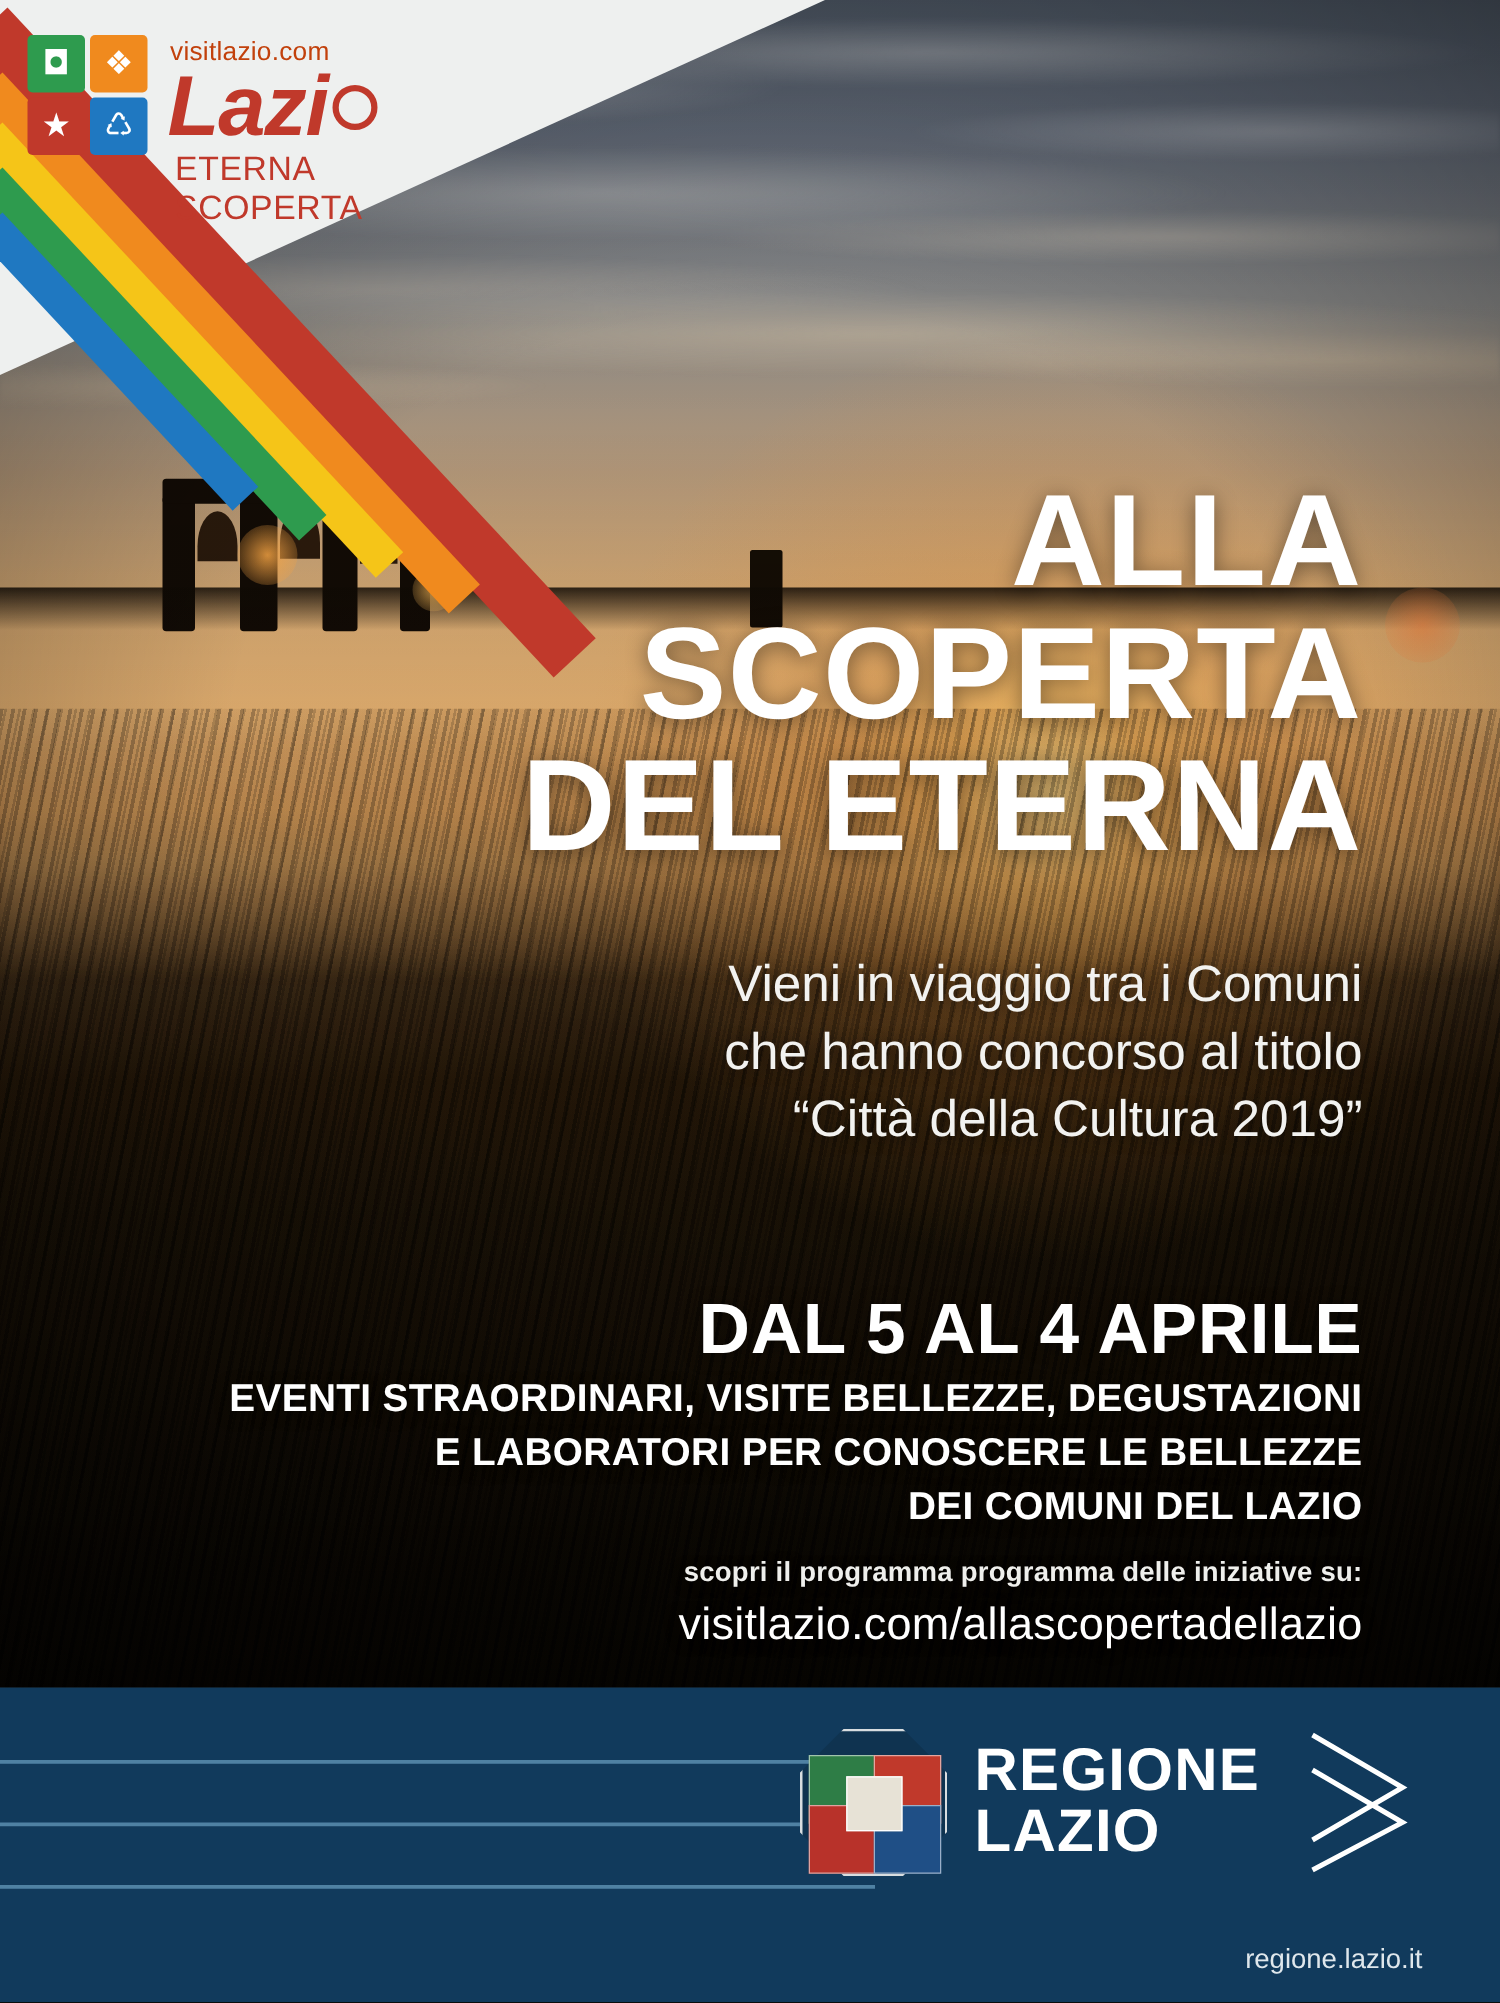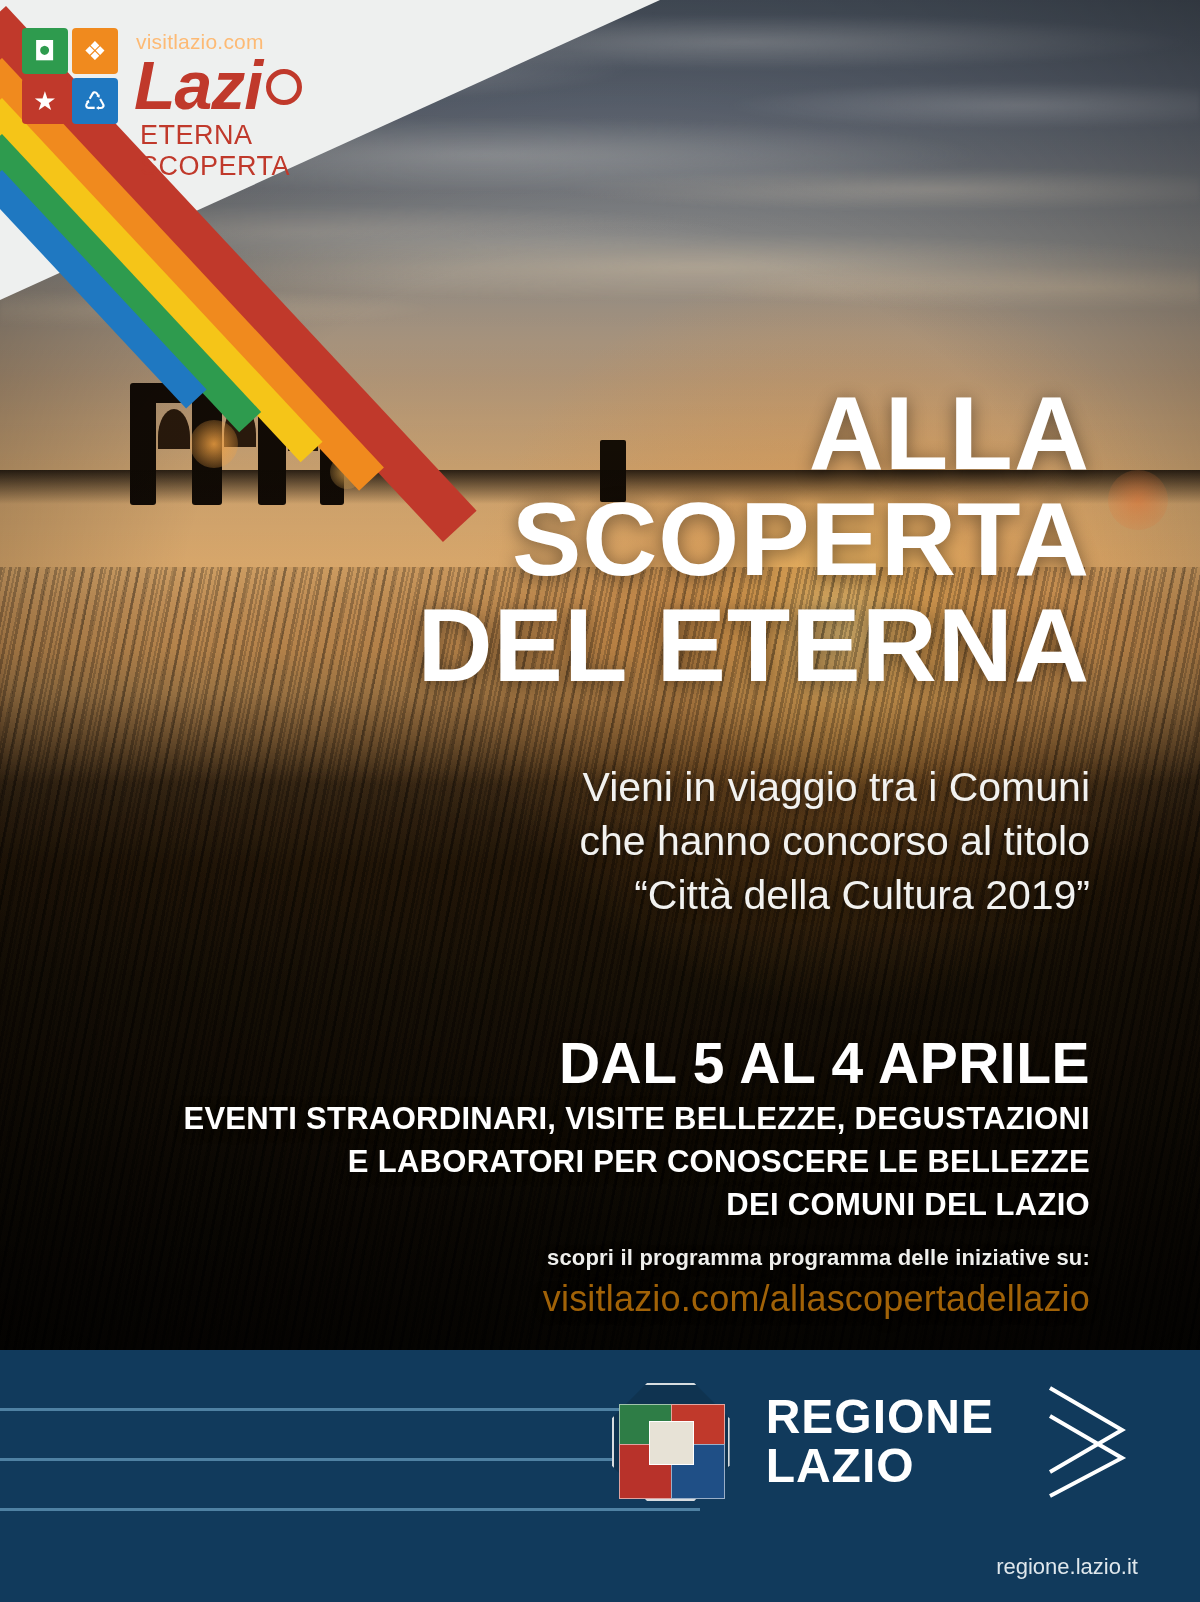--- a/index.html
+++ b/index.html
@@ -156,21 +156,21 @@
     line-height: 46px;
     text-align: center;
     width: 46px;
     font-weight: bold;
   }
   .logo-site {
     position: absolute;
     left: 114px;
     top: 2px;
     font-size: 21px;
-    color: #fdba74;
+    color: #c2410c;
     letter-spacing: .2px;
   }
   .logo-word {
     position: absolute;
     left: 112px;
     top: 18px;
     font-size: 68px;
     font-weight: bold;
     color: #c0392b;
     letter-spacing: -1px;
@@ -266,21 +266,21 @@
     font-weight: bold;
     letter-spacing: .2px;
     text-shadow: 0 2px 10px rgba(0,0,0,0.6);
   }
   .cta-url {
     position: absolute;
     right: 110px;
     top: 1278px;
     width: 1000px;
     text-align: right;
-    color: #a16207;
+    color: #ffffff;
     font-size: 36px;
     letter-spacing: .2px;
     text-shadow: 0 2px 12px rgba(0,0,0,0.55);
   }
 
   
   .footer {
     position: absolute;
     left: 0; right: 0; bottom: 0;
     height: 252px;
@@ -292,21 +292,21 @@
     height: 3px;
     background: #5f93b5;
     opacity: .8;
   }
   .footer-right {
     position: absolute;
     right: 60px;
     top: 32px;
     display: flex;
     align-items: center;
-    gap: 36px;
+    gap: 22px;
   }
   .crest {
     width: 118px;
     height: 118px;
     position: relative;
   }
   .crest-oct {
     position: absolute;
     inset: 0;
     background: #0f3350;

